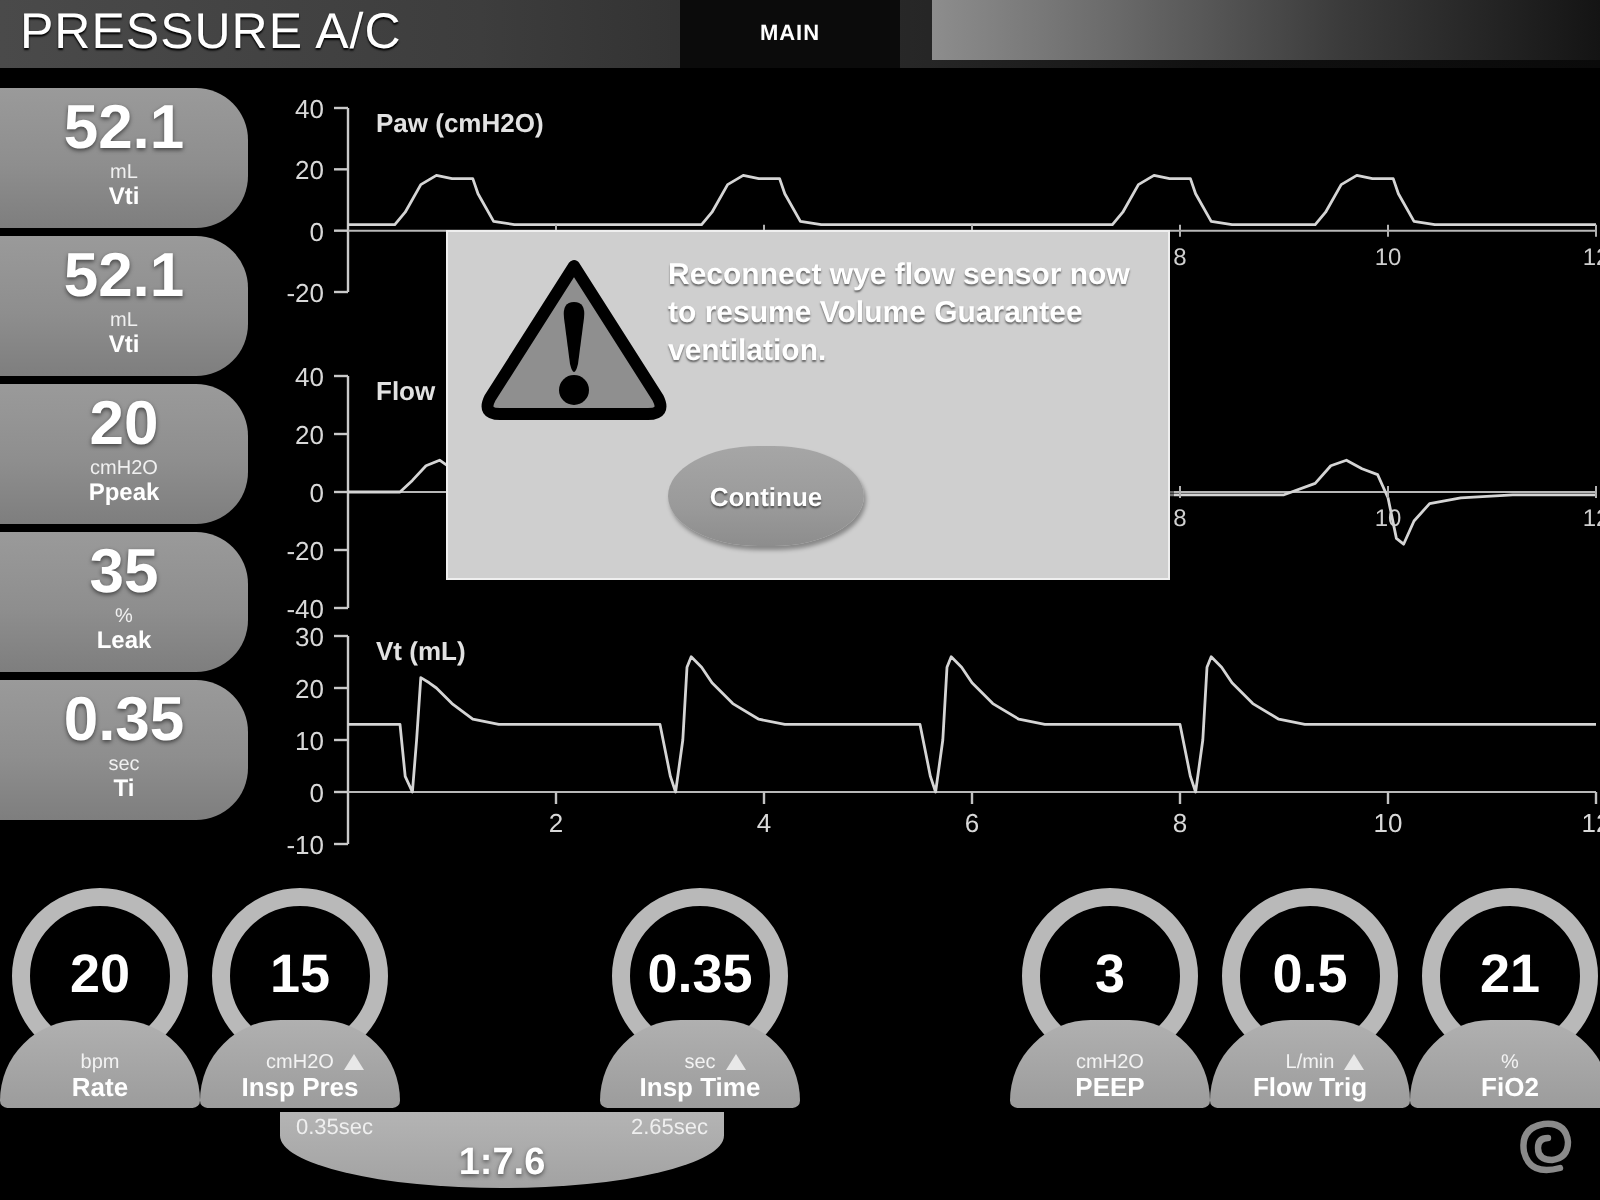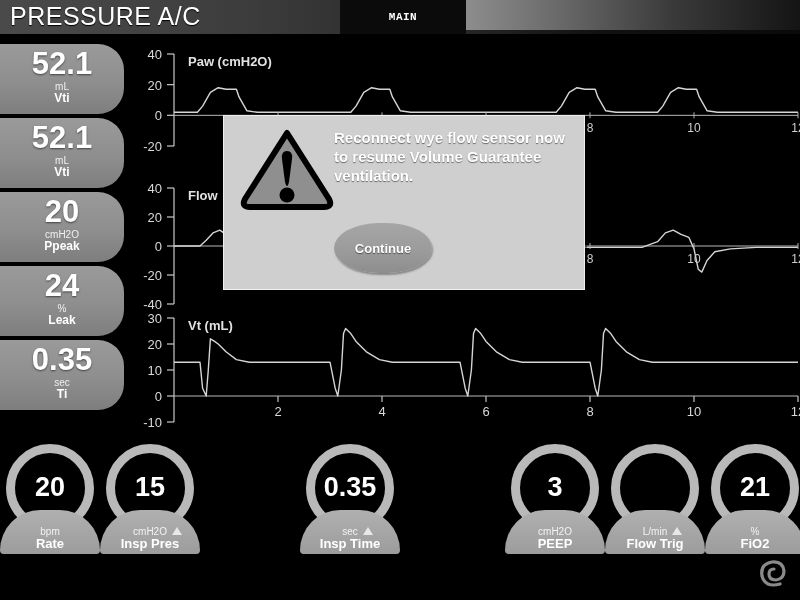--- a/index.html
+++ b/index.html
@@ -12,22 +12,22 @@
   #header {
     position:absolute; left:0; top:0; width:800px; height:34px;
     background:linear-gradient(to right,#4a4a4a 0%,#3d3d3d 30%,#262626 58%,#111 75%,#0a0a0a 100%);
   }
   #mode-title {
     position:absolute; left:10px; top:2px;
     font-size:25px; font-weight:normal; letter-spacing:0.5px; color:#fff;
     text-shadow:0 1px 1px #000;
   }
   #tab-main {
-    position:absolute; left:340px; top:0; width:126px; height:34px;
-    background:#0b0b0b; display:flex; align-items:center; justify-content:center;font-family:Liberation Mono, monospace;
+    position:absolute; left:340px; top:0; width:110px; height:34px;
+    background:#0b0b0b; display:flex; align-items:center; justify-content:center;
   }
   #tab-main span { font-size:11px; font-weight:bold; letter-spacing:0.5px; }
   #header-right {
     position:absolute; left:466px; top:0; width:334px; height:30px;
     background:linear-gradient(to right,#8d8d8d 0%,#6d6d6d 25%,#3a3a3a 62%,#141414 100%);
   }
 
   
   #left-panel { position:absolute; left:0; top:44px; width:112px; }
   .vbox {
@@ -142,21 +142,21 @@
         <div class="val">52.1</div>
         <div class="unit">mL</div>
         <div class="lbl">Vti</div>
       </div>
       <div class="vbox">
         <div class="val">20</div>
         <div class="unit">cmH2O</div>
         <div class="lbl">Ppeak</div>
       </div>
       <div class="vbox">
-        <div class="val">24</div>
+        <div class="val">35</div>
         <div class="unit">%</div>
         <div class="lbl">Leak</div>
       </div>
       <div class="vbox">
         <div class="val">0.35</div>
         <div class="unit">sec</div>
         <div class="lbl">Ti</div>
       </div>
     </div>
 
@@ -296,36 +296,42 @@
         <div class="pointer" style="left:22.3px;top:69.6px;transform:rotate(306deg)"></div>
         <div class="kval">3</div>
         <div class="base">
           <div class="kunit"><span>cmH2O</span></div>
           <div class="klbl">PEEP</div>
         </div>
       </div>
       <div class="knob" style="left: 605px;">
         <div class="ring"></div>
         <div class="pointer" style="left:22.3px;top:69.6px;transform:rotate(306deg)"></div>
+        <div class="kval">0.5</div>
         <div class="base">
           <div class="kunit"><span>L/min</span><span class="tri"></span></div>
           <div class="klbl">Flow Trig</div>
         </div>
       </div>
       <div class="knob" style="left: 705px;">
         <div class="ring"></div>
         <div class="pointer" style="left:22.3px;top:69.6px;transform:rotate(306deg)"></div>
         <div class="kval">21</div>
         <div class="base">
           <div class="kunit"><span>%</span></div>
           <div class="klbl">FiO2</div>
         </div>
       </div>
     </div>
 
+  <div id="ie-bar">
+    <div id="ie-left">0.35sec</div>
+    <div id="ie-right">2.65sec</div>
+    <div id="ie-ratio">1:7.6</div>
+  </div>
 
   <div id="logo">
     <svg width="42" height="42" viewBox="0 0 42 42">
       <path d="M28 30 Q13 34 10 22 Q8 10 20 8 Q31 7 32 17 Q32 25 24 26 Q17 26 17 20 Q17 15 22 15" fill="none" stroke="#8a8a8a" stroke-width="3.2" stroke-linecap="round"></path>
     </svg>
   </div>
 
 </div>
 
 </body></html>

